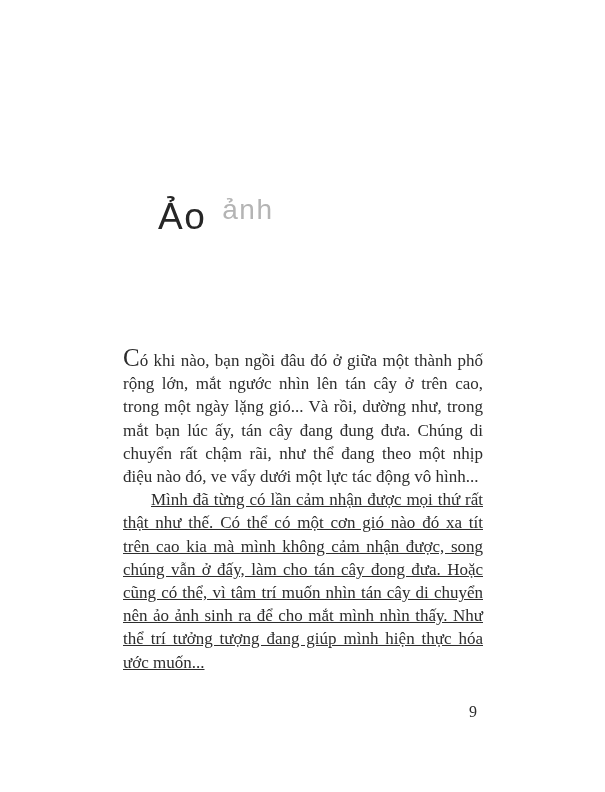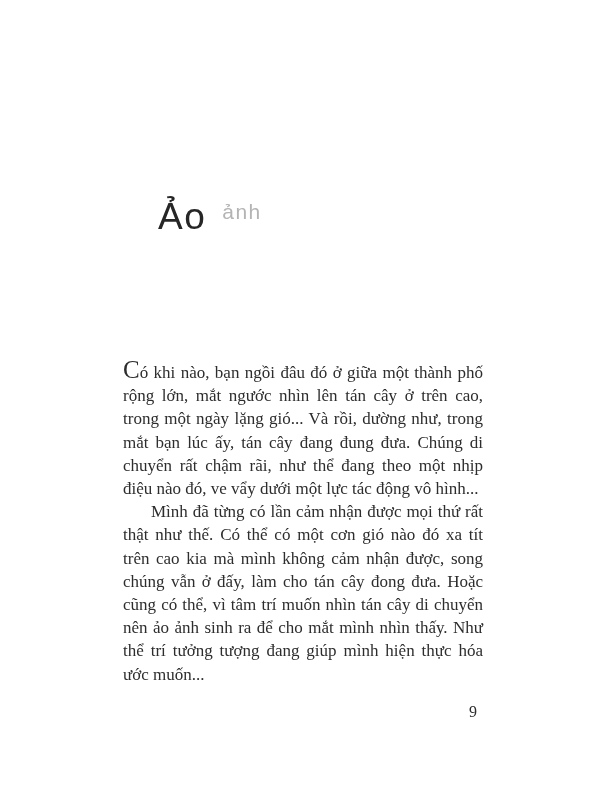--- a/index.html
+++ b/index.html
@@ -24,46 +24,47 @@
   .title-main {
     font-family: "Liberation Sans", sans-serif;
     font-weight: 400;
     font-size: 37px;
     letter-spacing: 1.5px;
     color: var(--title-main, #262626);
   }
   .title-sub {
     font-family: "Liberation Sans", sans-serif;
     font-weight: 300;
-    font-size: 21px;
+    font-size: 28px;
     letter-spacing: 1.5px;
     color: var(--title-sub, #b4b4b4);
     position: relative;
     top: -10px;
     margin-left: 16px;
   }
   .body-text {
     position: absolute;
     left: 123px;
-    top: 357px;
+    top: 345px;
     width: 360px;
     font-size: 17px;
     line-height: 23.2px;
     color: var(--body, #2d2d2d);
     text-align: justify;
   }
   .para {
     margin: 0;
   }
   .initial {
     font-size: 25px;
     line-height: 1;
   }
   .para-indent {
     text-indent: 28px;
+    text-decoration: underline;
   }
   .page-number {
     position: absolute;
     left: 123px;
     top: 703px;
     width: 354px;
     text-align: right;
     font-size: 16px;
     color: var(--body, #2d2d2d);
   }

